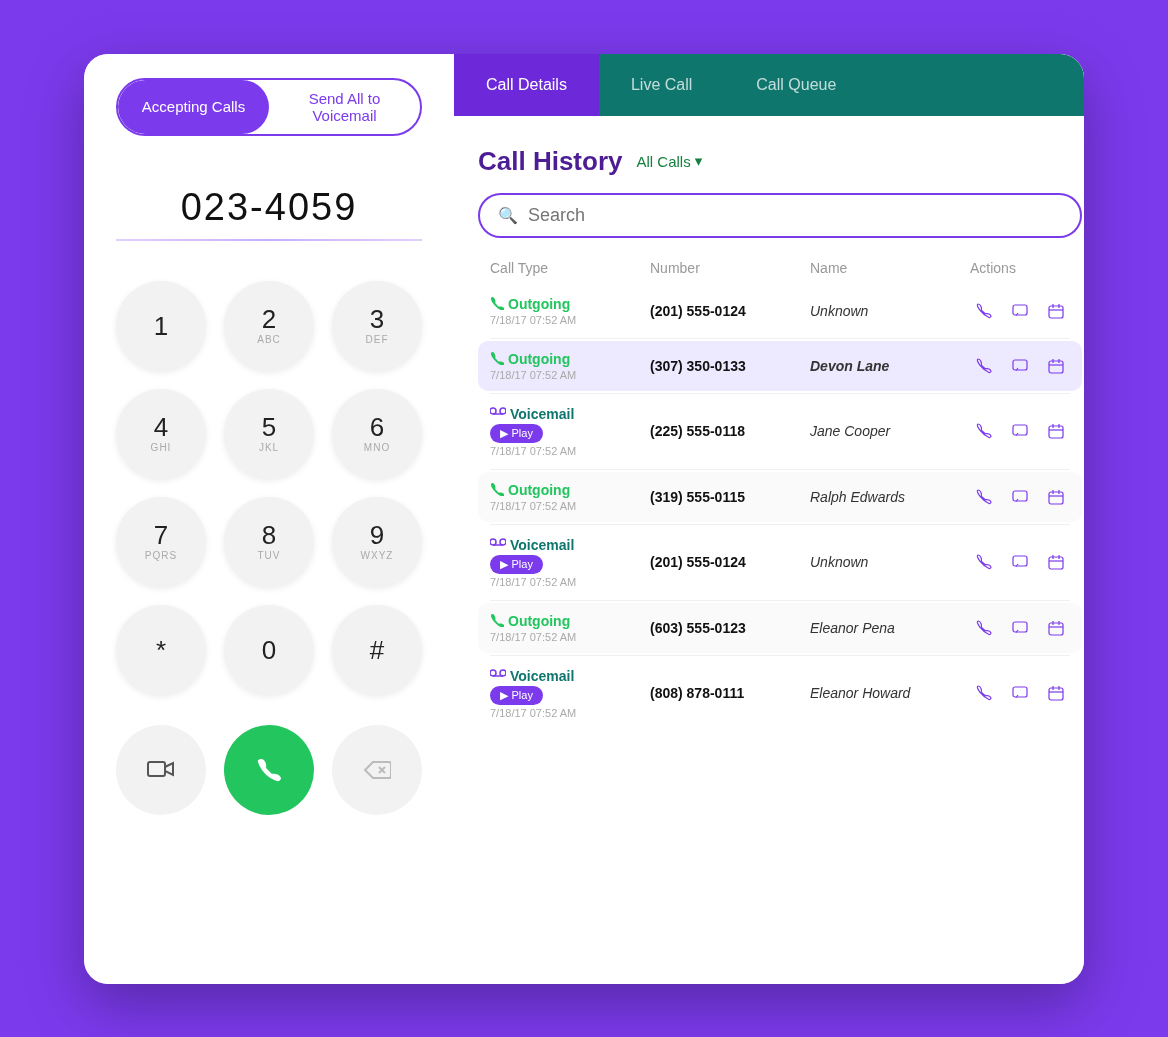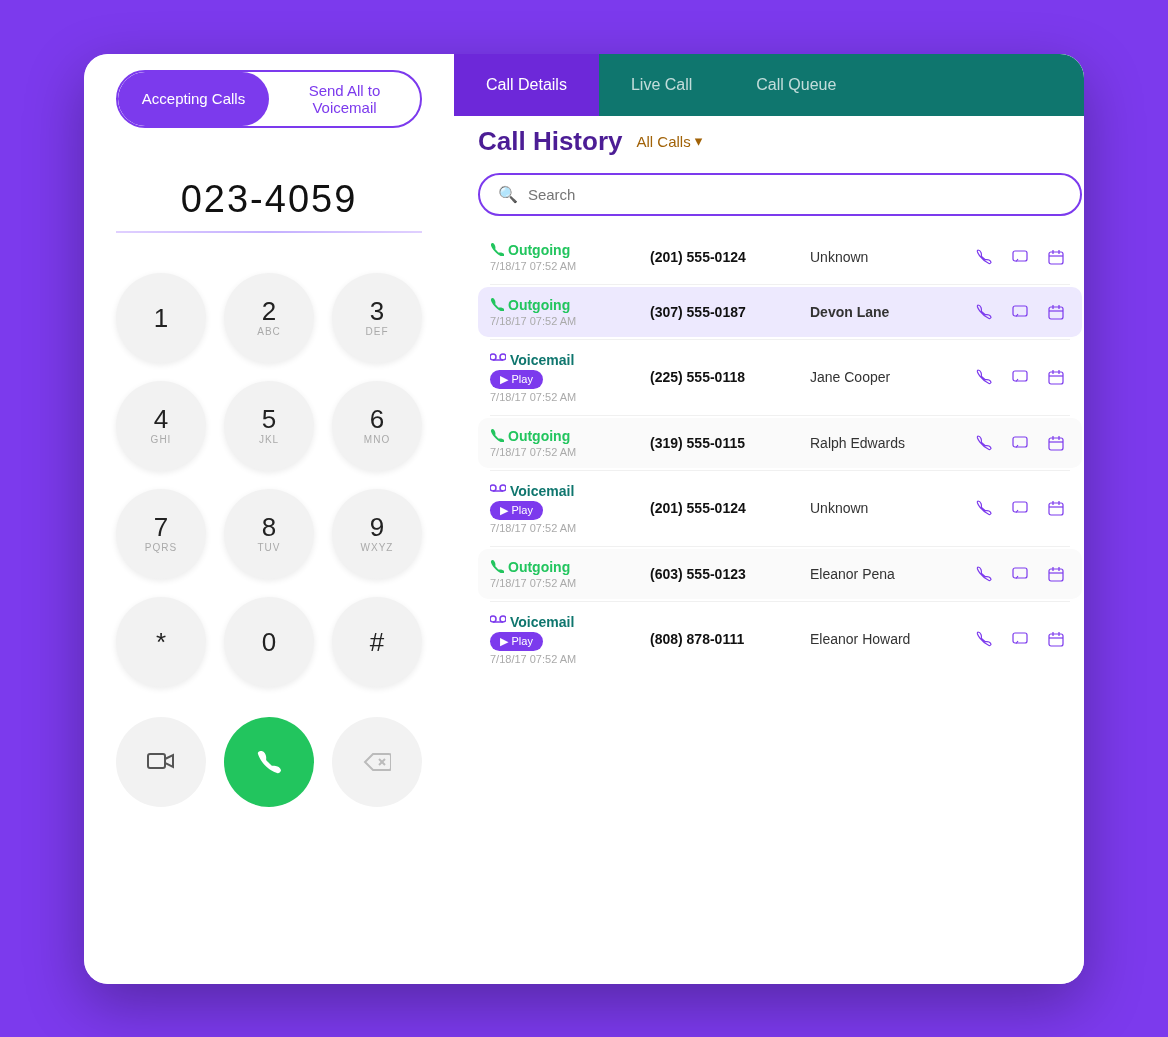--- a/index.html
+++ b/index.html
@@ -18,21 +18,21 @@
       border-radius: 24px;
       overflow: hidden;
       display: flex;
       box-shadow: 0 20px 60px rgba(0,0,0,0.3);
     }
     
     .left-panel {
       width: 480px;
       background: #fff;
       border-radius: 24px 0 0 24px;
-      padding: 16px 32px 32px;
+      padding: 24px 32px 32px;
       display: flex;
       flex-direction: column;
       align-items: center;
     }
     .toggle-bar {
       display: flex;
       border: 2px solid #7c3aed;
       border-radius: 999px;
       overflow: hidden;
       width: 100%;
@@ -142,60 +142,60 @@
       cursor: pointer;
       border: none;
       background: transparent;
     }
     .tab.active {
       background: #6d28d9;
       color: #fff;
       border-radius: 0 0 0 0;
     }
     .right-content {
-      padding: 10px 24px 0;
+      padding: 30px 24px 0;
       flex: 1;
       overflow-y: auto;
     }
     .call-history-header {
       display: flex;
       align-items: center;
       gap: 14px;
       margin-bottom: 16px;
     }
     .call-history-title {
       font-size: 26px;
       font-weight: 700;
       color: #4c1d95;
     }
     .filter-dropdown {
       display: flex;
       align-items: center;
       gap: 4px;
-      color: #a16207;
+      color: #15803d;
       font-size: 15px;
       cursor: pointer;
       border: none;
       background: transparent;
     }
     .search-box {
       display: flex;
       align-items: center;
       border: 2px solid #7c3aed;
       border-radius: 999px;
       padding: 10px 18px;
       gap: 10px;
       margin-bottom: 16px;
     }
     .search-icon { color: #aaa; font-size: 16px; }
     .search-input {
       border: none;
       outline: none;
       flex: 1;
-      font-size: 15px;
+      font-size: 18px;
       color: #555;
       background: transparent;
     }
     .table-header {
       display: grid;
       grid-template-columns: 160px 160px 160px 1fr;
       padding: 6px 12px;
       color: #999;
       font-size: 14px;
       font-weight: 500;
@@ -247,20 +247,21 @@
       text-align: right;
     }
     .call-number {
       font-size: 14px;
       font-weight: 600;
       color: #111;
     }
     .call-name {
       font-size: 14px;
       color: #333;
+      font-style: italic;
     }
     .call-actions {
       display: flex;
       gap: 8px;
       align-items: center;
     }
     .action-icon {
       width: 28px;
       height: 28px;
       display: flex;
@@ -371,20 +372,26 @@
           <span>All Calls</span>
           <span>▾</span>
         </button>
       </div>
 
       <div class="search-box">
         <span class="search-icon">🔍</span>
         <input class="search-input" type="text" placeholder="Search" style="">
       </div>
 
+      <div class="table-header">
+        <span>Call Type</span>
+        <span>Number</span>
+        <span>Name</span>
+        <span>Actions</span>
+      </div>
 
       <div id="call-rows-container">
 
       <div class="call-row">
             <div class="call-type">
               <span class="call-type-label"><svg width="14" height="14" viewBox="0 0 14 14" fill="none">
                   <path d="M2.5 1C2.5 1 4 1 5 3.5C6 6 5 7 5.5 7.5C6 8 8 10 8.5 10.5C9 11 10 10 12.5 11C15 12 15 13.5 15 13.5C15 13.5 14.5 15.5 13 15C4 12 1 3.5 1 3.5C0.5 1 2.5 1 2.5 1Z" fill="#22c55e"></path>
                 </svg> Outgoing</span>
               <span class="call-date">7/18/17 07:52 AM</span>
             </div>
@@ -413,21 +420,21 @@
             </div>
           </div>
           <div class="divider"></div>
           <div class="call-row selected">
             <div class="call-type">
               <span class="call-type-label"><svg width="14" height="14" viewBox="0 0 14 14" fill="none">
                   <path d="M2.5 1C2.5 1 4 1 5 3.5C6 6 5 7 5.5 7.5C6 8 8 10 8.5 10.5C9 11 10 10 12.5 11C15 12 15 13.5 15 13.5C15 13.5 14.5 15.5 13 15C4 12 1 3.5 1 3.5C0.5 1 2.5 1 2.5 1Z" fill="#22c55e"></path>
                 </svg> Outgoing</span>
               <span class="call-date">7/18/17 07:52 AM</span>
             </div>
-            <div class="call-number">(307) 555-0187</div>
+            <div class="call-number">(307) 350-0133</div>
             <div class="call-name" style="font-weight: 700;">Devon Lane</div>
             <div class="call-actions">
               <span class="action-icon">
                 <svg width="16" height="16" viewBox="0 0 16 16" fill="none">
                   <path d="M2 1C2 1 4 1 5 3.5C6 6 5 7 5.5 7.5C6 8 8.5 10 9 10.5C9.5 11 11 10 13 11C15 12 15 13.5 15 13.5C15 13.5 14 15 13 14.5C4 10 1.5 3 1.5 3C1 1 2 1 2 1Z" stroke="#7c3aed" stroke-width="1.2" fill="none"></path>
                 </svg>
               </span>
               <span class="action-icon">
                 <svg width="16" height="14" viewBox="0 0 16 14" fill="none">
                   <rect x="1" y="1" width="14" height="10" rx="2" stroke="#7c3aed" stroke-width="1.2" fill="none"></rect>

